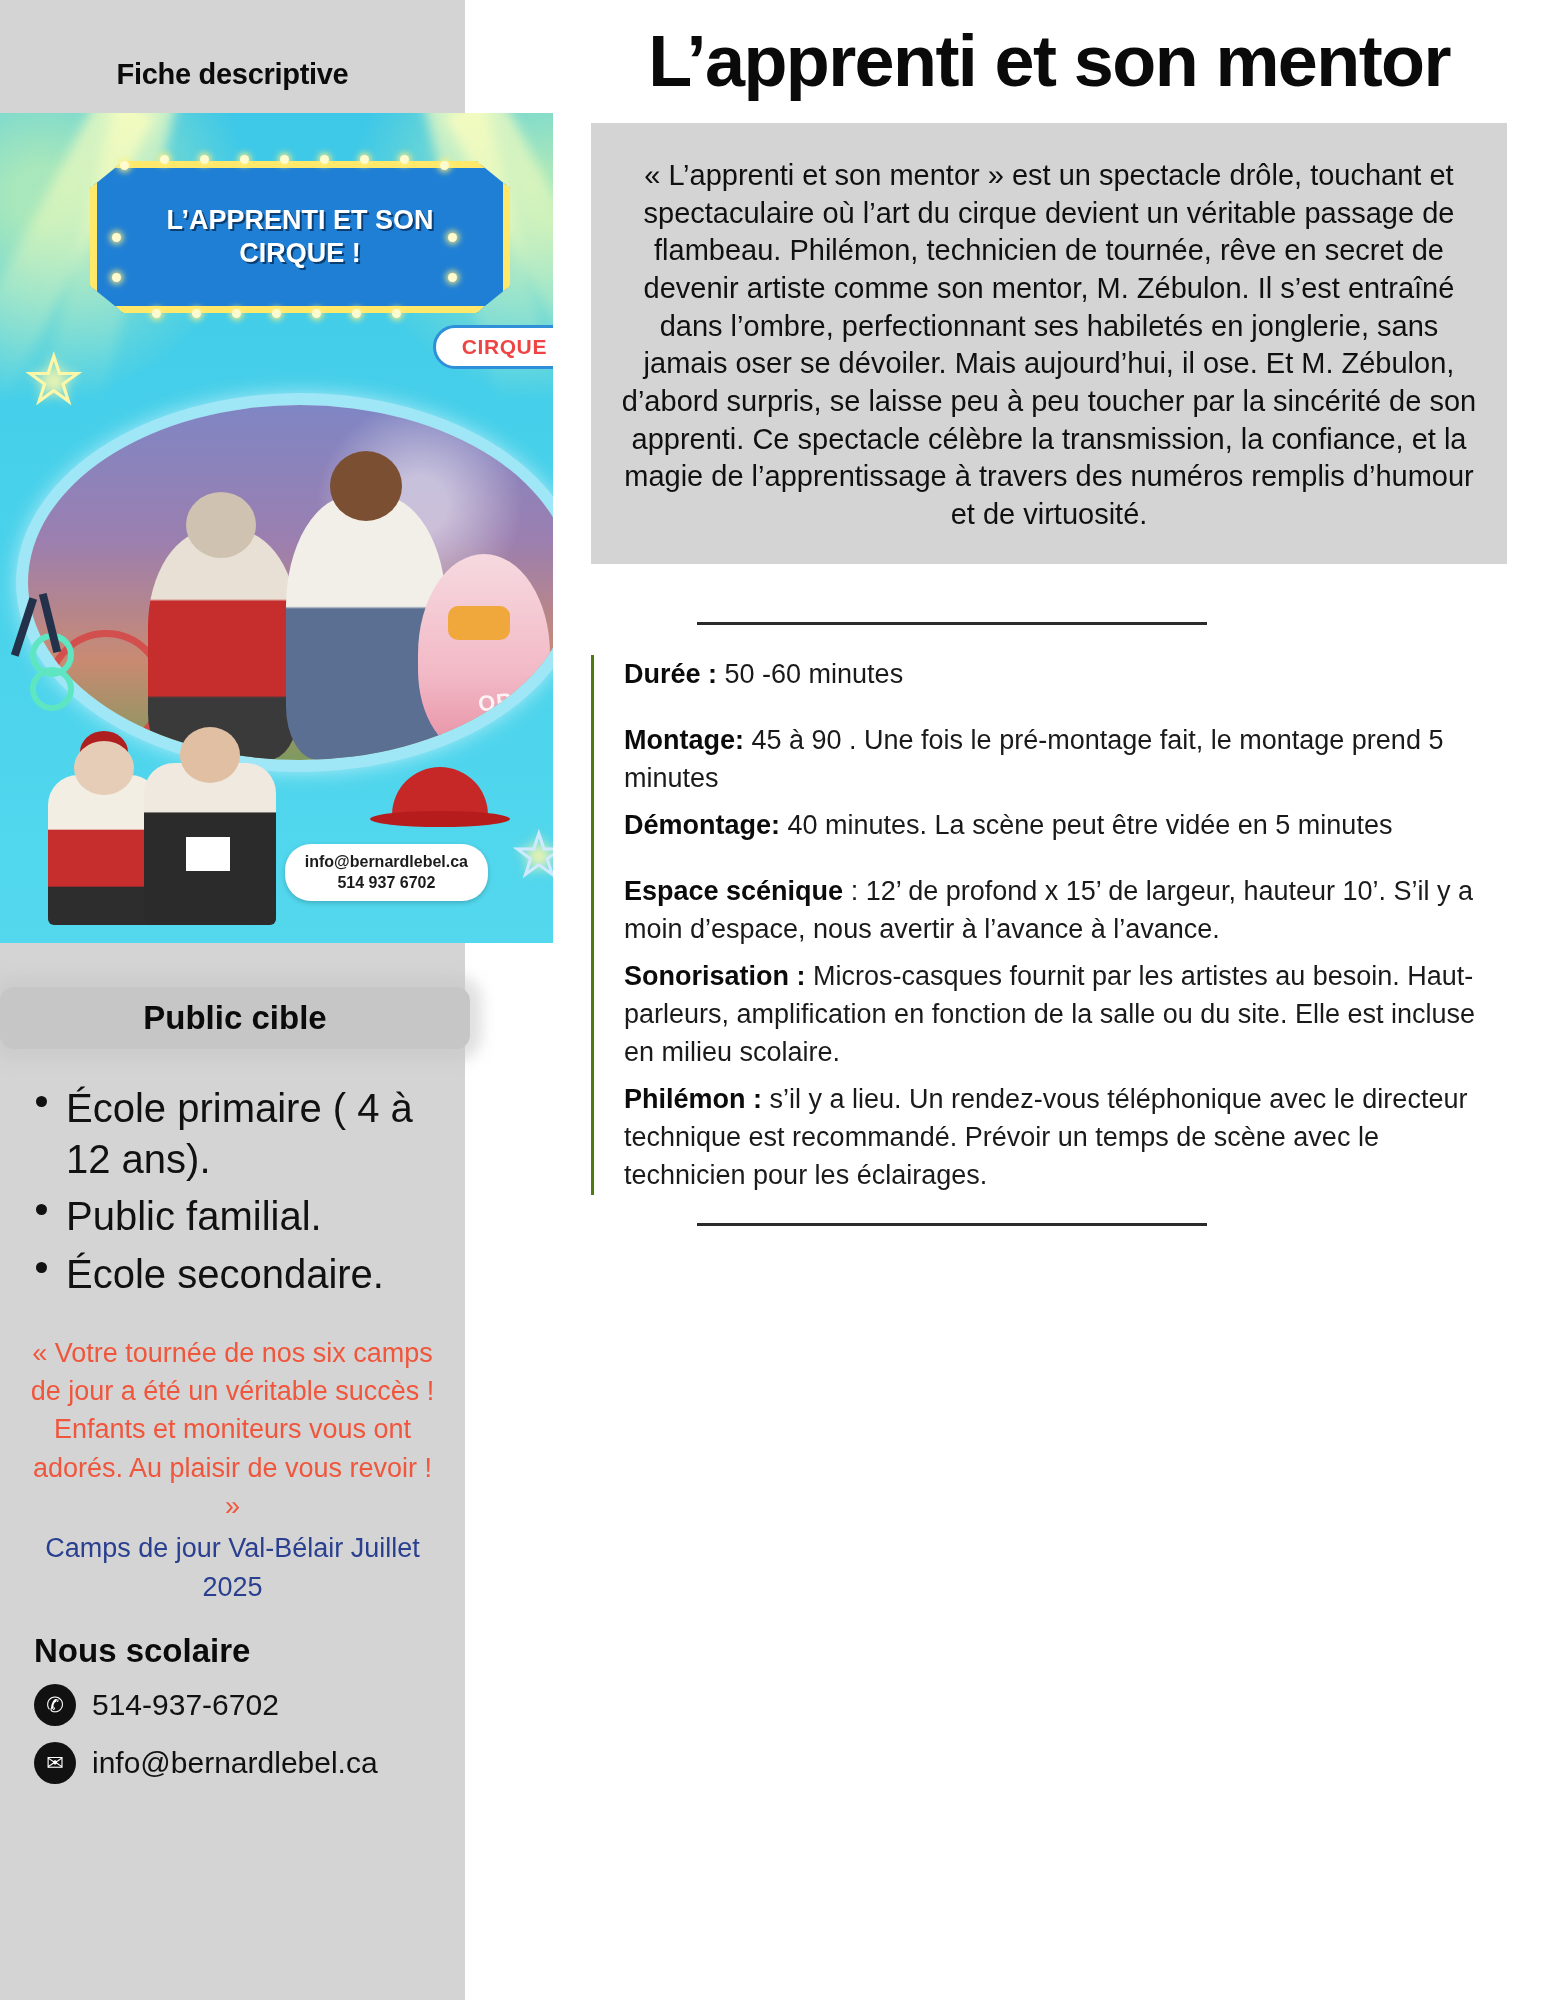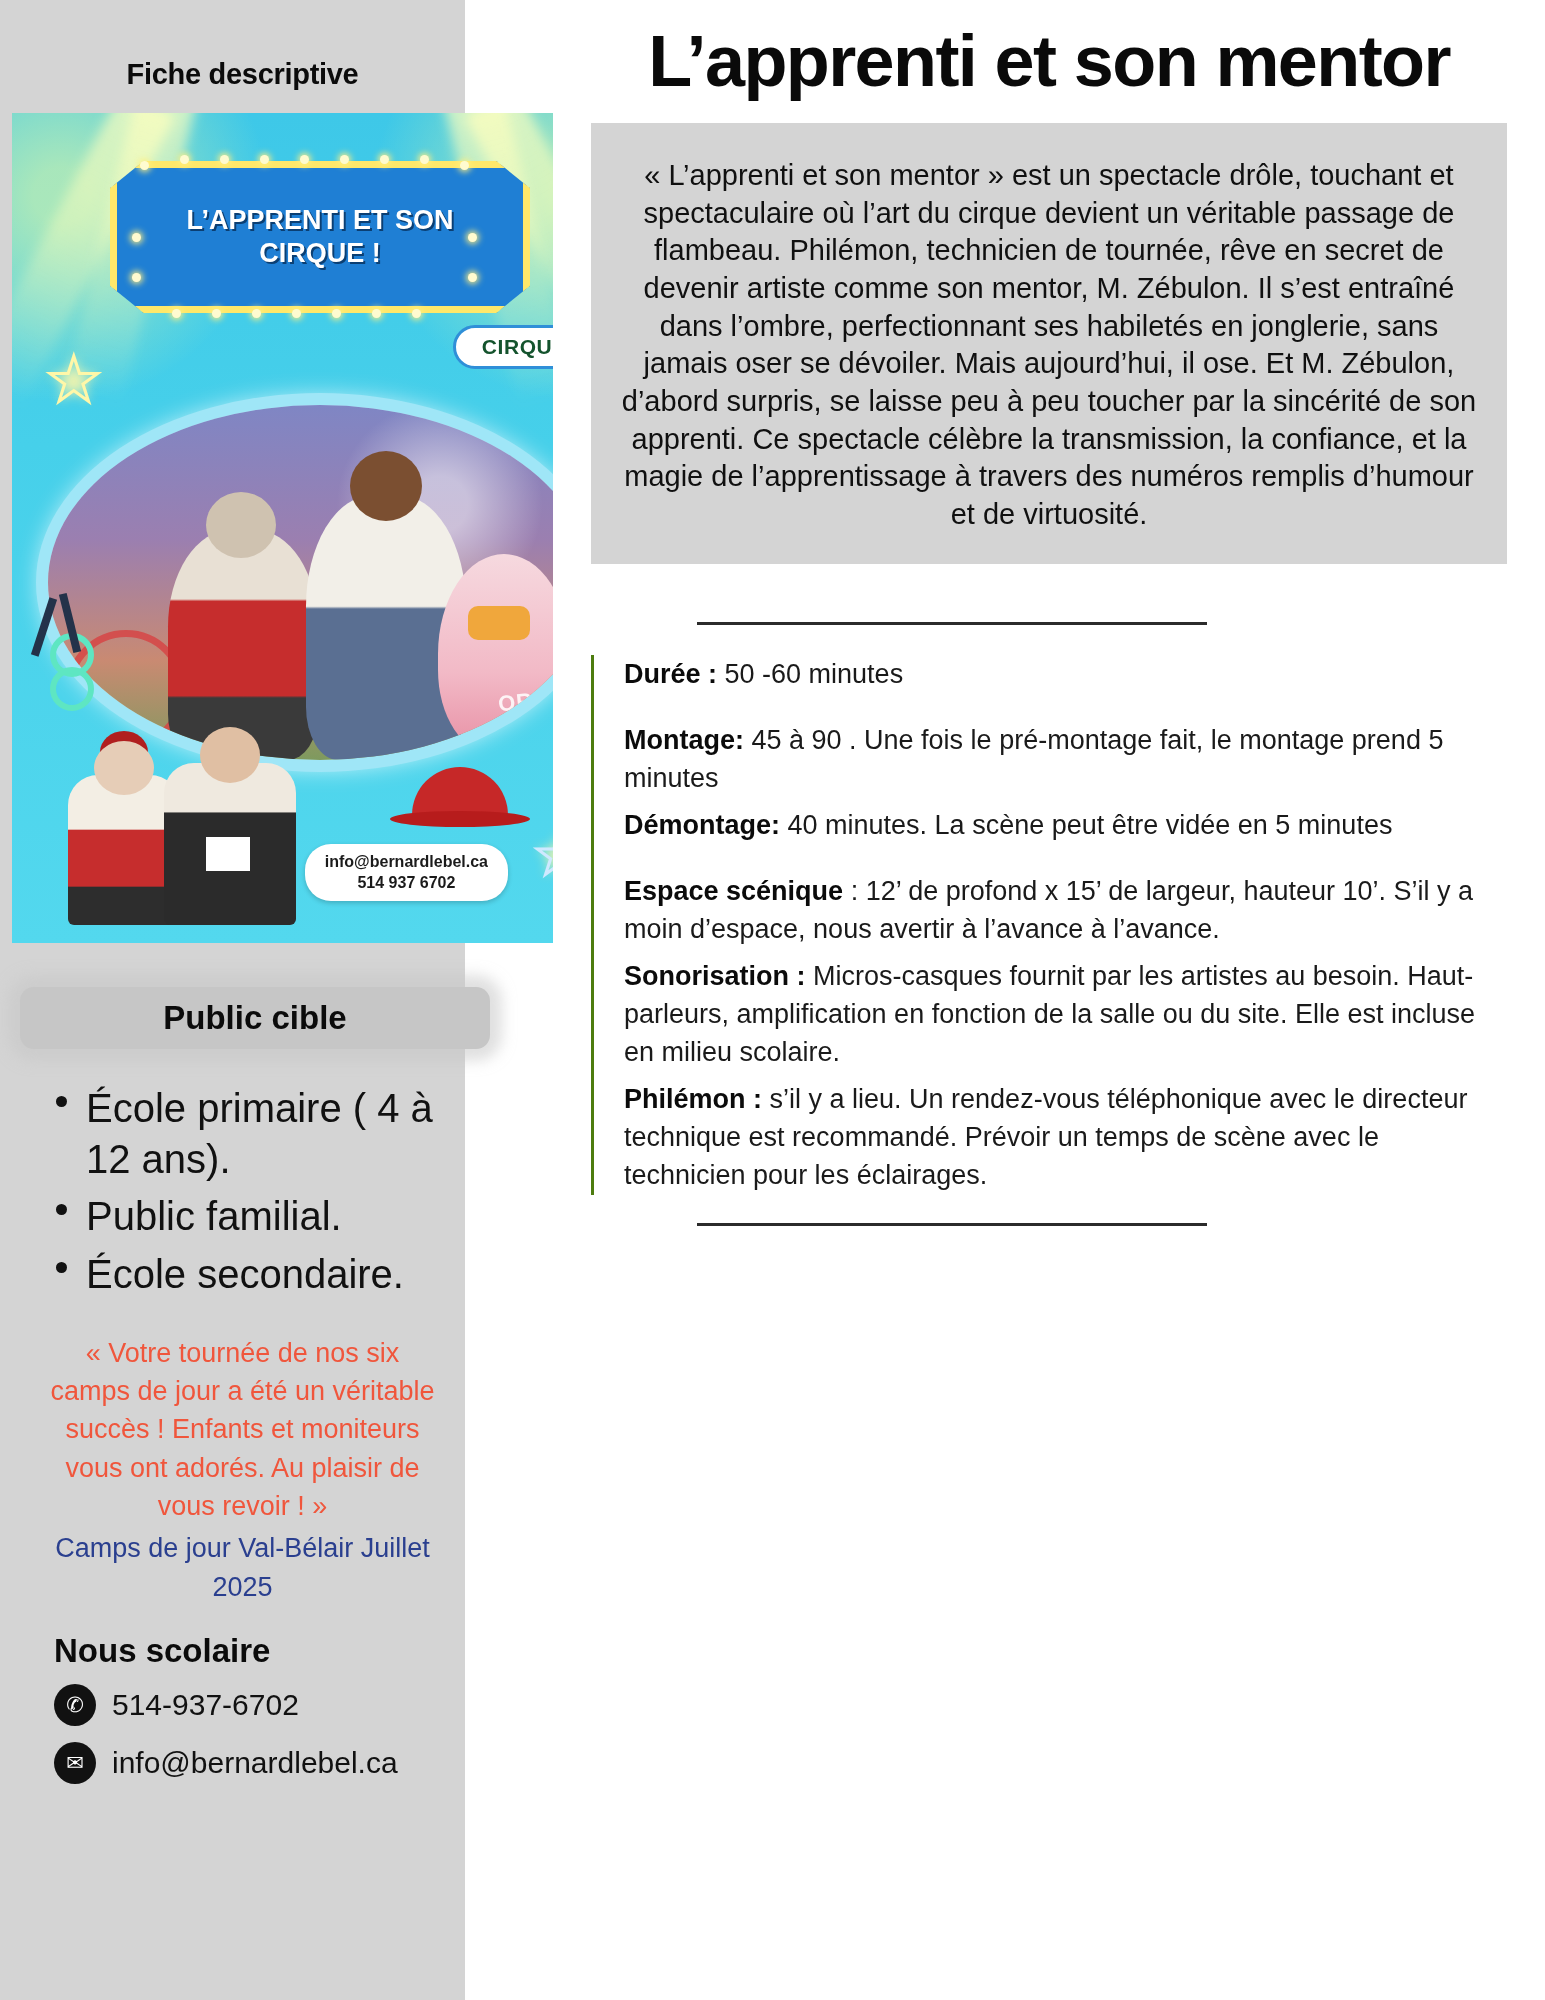--- a/index.html
+++ b/index.html
@@ -16,21 +16,20 @@
     overflow: hidden;
   }
 
   
   .left-col {
     position: absolute;
     left: 0; top: 0;
     width: 465px;
     min-height: 2000px;
     background: #d4d4d4;
-    padding-left: 20px;
   }
   .left-inner {
     padding: 0 20px;
   }
   .fiche-title {
     text-align: center;
     font-weight: bold;
     font-size: 29px;
     letter-spacing: -0.3px;
     color: #0b0b0b;
@@ -92,21 +91,21 @@
     box-shadow: 0 0 6px 2px rgba(255,240,130,0.95);
   }
 
   .cirque-badge {
     position: absolute;
     right: 32px; top: 212px;
     background: #ffffff;
     border: 3px solid #2f8fd8;
     border-radius: 22px;
     padding: 7px 26px;
-    color: #14532d;
+    color: #ef4444;
     font-weight: bold;
     font-size: 21px;
     letter-spacing: 0.6px;
     text-align: center;
   }
 
   .oval-frame {
     position: absolute;
     left: 36px; top: 292px;
     width: 544px; height: 355px;

